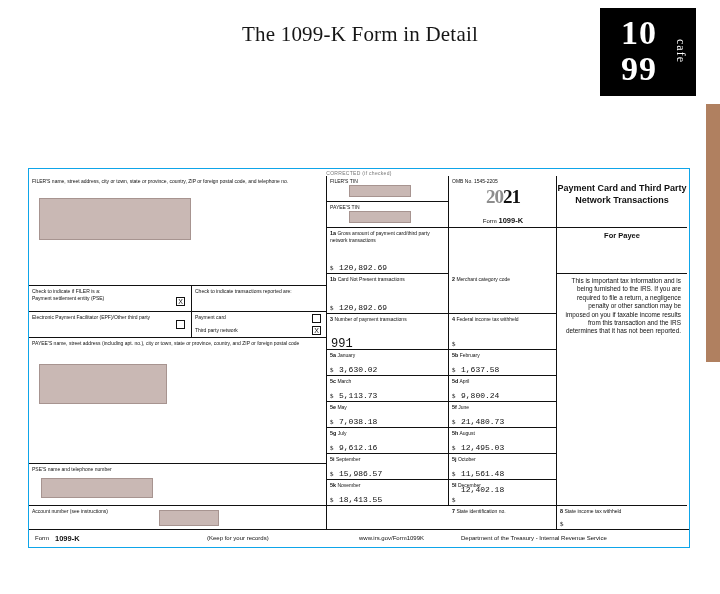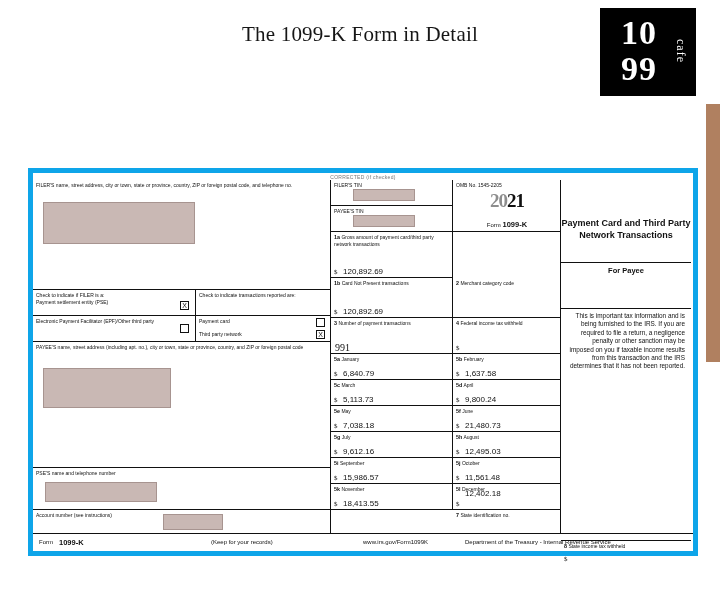--- a/index.html
+++ b/index.html
@@ -32,41 +32,41 @@
     writing-mode:vertical-rl;
     font-family:"Liberation Serif", serif;
     font-size:12px;letter-spacing:1px;
   }
   .brown-bar{
     position:absolute;right:0;top:104px;width:14px;height:258px;background:#b08060;
   }
   
   .form{
     position:absolute;left:28px;top:168px;width:660px;height:378px;
-    border:5px solid #0ea5e9;
+    border:1px solid #0ea5e9;
     font-size:6px;color:#111;
     background:#fff;
   }
   .form *{box-sizing:border-box;}
   .void-note{
     position:absolute;left:0;top:1px;width:100%;text-align:center;
     font-size:5px;color:#777;letter-spacing:.3px;
   }
   
   .col-left{position:absolute;left:0;top:7px;width:298px;height:353px;border-right:1px solid #111;}
   .col-mid{position:absolute;left:298px;top:7px;width:230px;height:353px;border-right:1px solid #111;}
-  .col-right{position:absolute;left:528px;top:7px;width:130px;height:353px;margin-top:31px;}
+  .col-right{position:absolute;left:528px;top:7px;width:130px;height:353px;}
   .footer{position:absolute;left:0;bottom:0;width:100%;height:18px;border-top:1px solid #111;}
 
   .cell{position:absolute;border-bottom:1px solid #111;}
   .lbl{font-size:5.4px;line-height:7px;color:#111;display:block;padding:2px 3px 0 3px;}
   .lbl-sm{font-size:5px;line-height:6.5px;}
   .boxnum{font-weight:bold;font-size:5.4px;}
-  .val{font-size:8px;line-height:10px;padding-left:12px;color:#111;font-family:Liberation Sans, sans-serif;}
-  .val-plain{font-size:10px;line-height:10px;padding-left:4px;color:#111;font-family:Liberation Serif, serif;}
+  .val{font-size:8px;line-height:10px;padding-left:12px;color:#111;font-family:Liberation Mono, monospace;}
+  .val-plain{font-size:12px;line-height:10px;padding-left:4px;color:#111;font-family:Liberation Mono, monospace;}
   .dollar{position:absolute;left:3px;bottom:1px;font-size:7px;font-family:"Liberation Serif", serif;}
   .mask{background:#c9b8b4;border:1px solid #a79490;}
   .checkbox{display:inline-block;width:9px;height:9px;border:1px solid #111;text-align:center;font-size:7px;line-height:8px;vertical-align:middle;}
   .year{
     font-family:"Liberation Serif", serif;font-weight:bold;font-size:19px;letter-spacing:-1px;
   }
   .year .light{color:#8d8d8d;}
   .copyb{font-weight:bold;font-size:9px;text-align:center;}
   .forpayee{font-weight:bold;font-size:7.5px;text-align:center;}
   .rtitle{font-weight:bold;font-size:9px;text-align:center;line-height:12px;}
@@ -185,21 +185,21 @@
     </div>
     <div class="cell" style="left:122px;top:138px;width:108px;height:36px;">
       <span class="lbl lbl-sm"><b class="boxnum">4</b> <span>Federal income tax withheld</span></span>
       <span class="dollar">$</span>
       <div class="val" style="position:absolute;left:0;bottom:0;"></div>
     </div>
 
     <div class="cell" style="left:0;top:174px;width:122px;height:26px;border-right:1px solid #111;">
       <span class="lbl lbl-sm"><b class="boxnum">5a</b> <span>January</span></span>
       <span class="dollar">$</span>
-      <div class="val" style="position:absolute;left:0;bottom:0;">6,840.79</div>
+      <div class="val" style="position:absolute;left:0;bottom:0;">3,630.02</div>
     </div>
     <div class="cell" style="left:122px;top:174px;width:108px;height:26px;">
       <span class="lbl lbl-sm"><b class="boxnum">5b</b> <span>February</span></span>
       <span class="dollar">$</span>
       <div class="val" style="position:absolute;left:0;bottom:0;">1,637.58</div>
     </div>
 
     <div class="cell" style="left:0;top:200px;width:122px;height:26px;border-right:1px solid #111;">
       <span class="lbl lbl-sm"><b class="boxnum">5c</b> <span>March</span></span>
       <span class="dollar">$</span>

